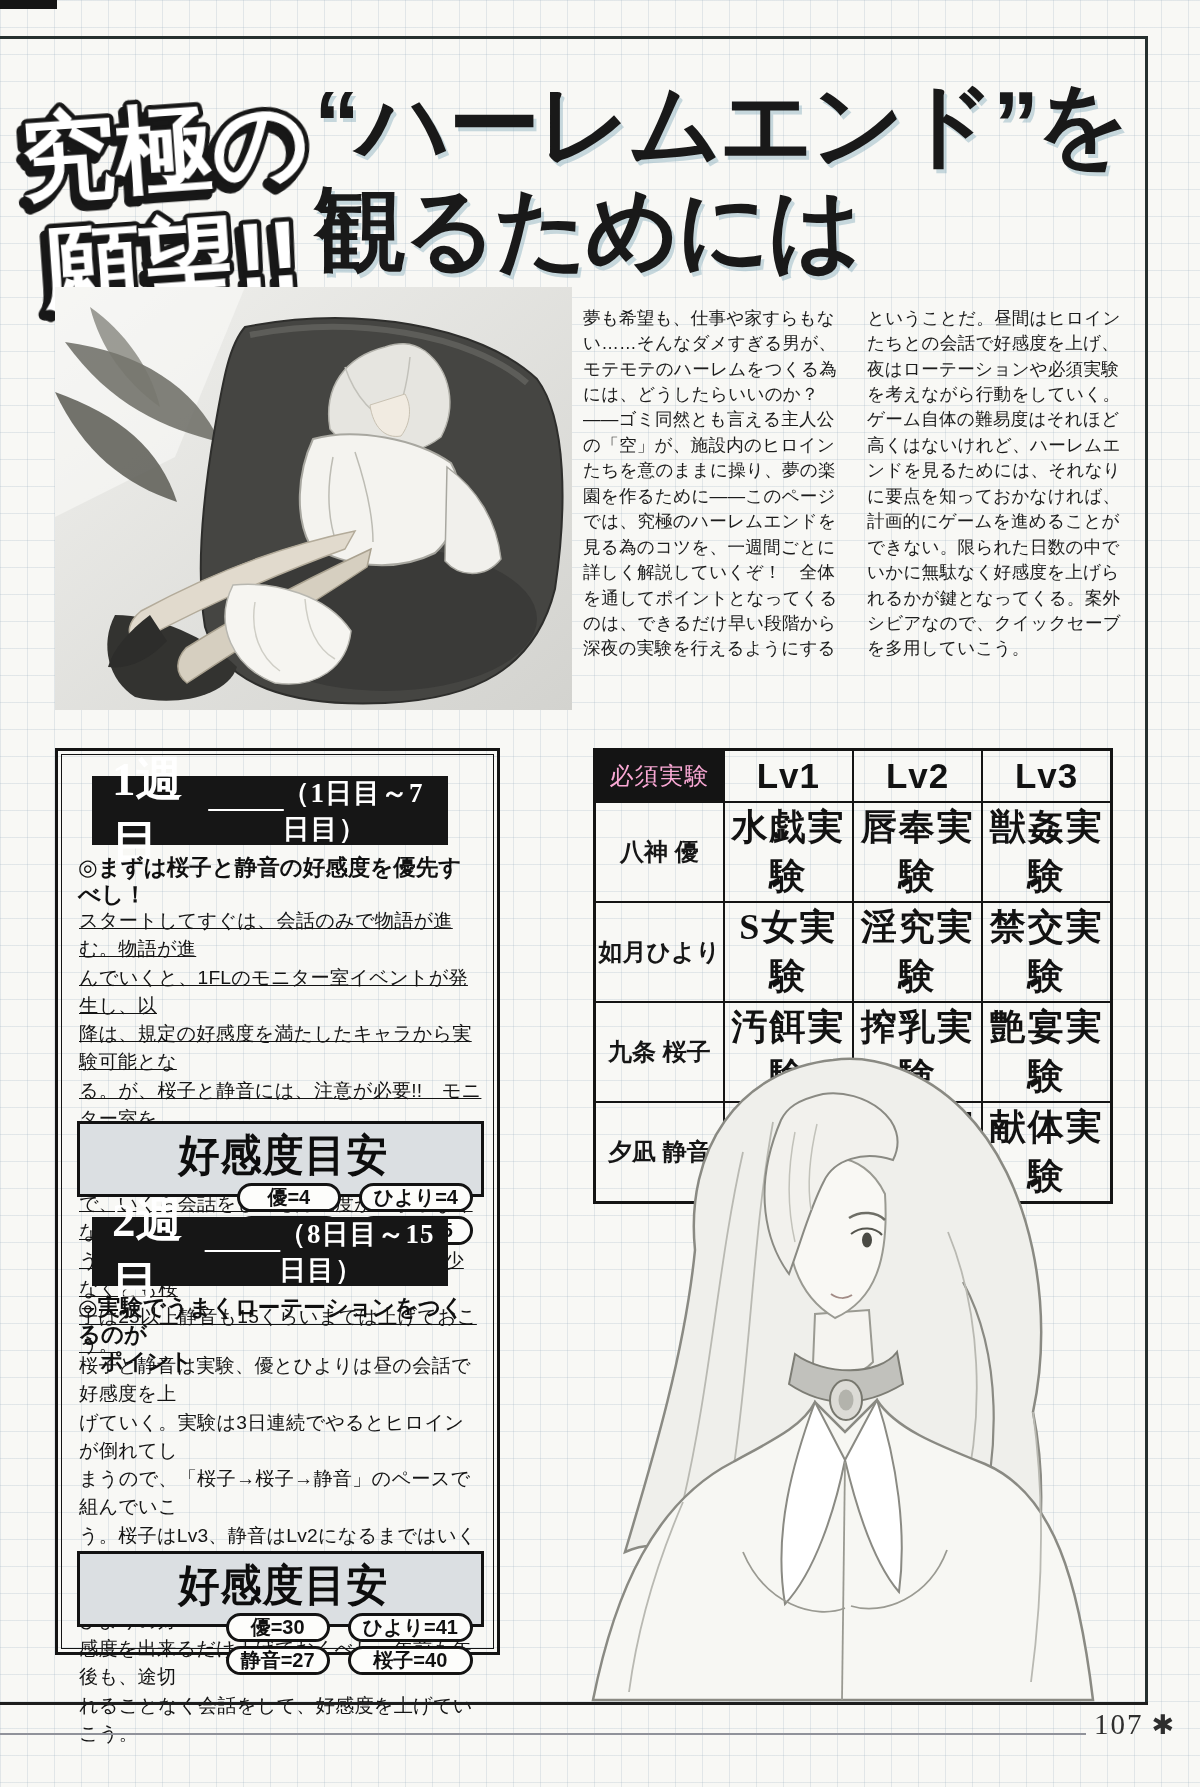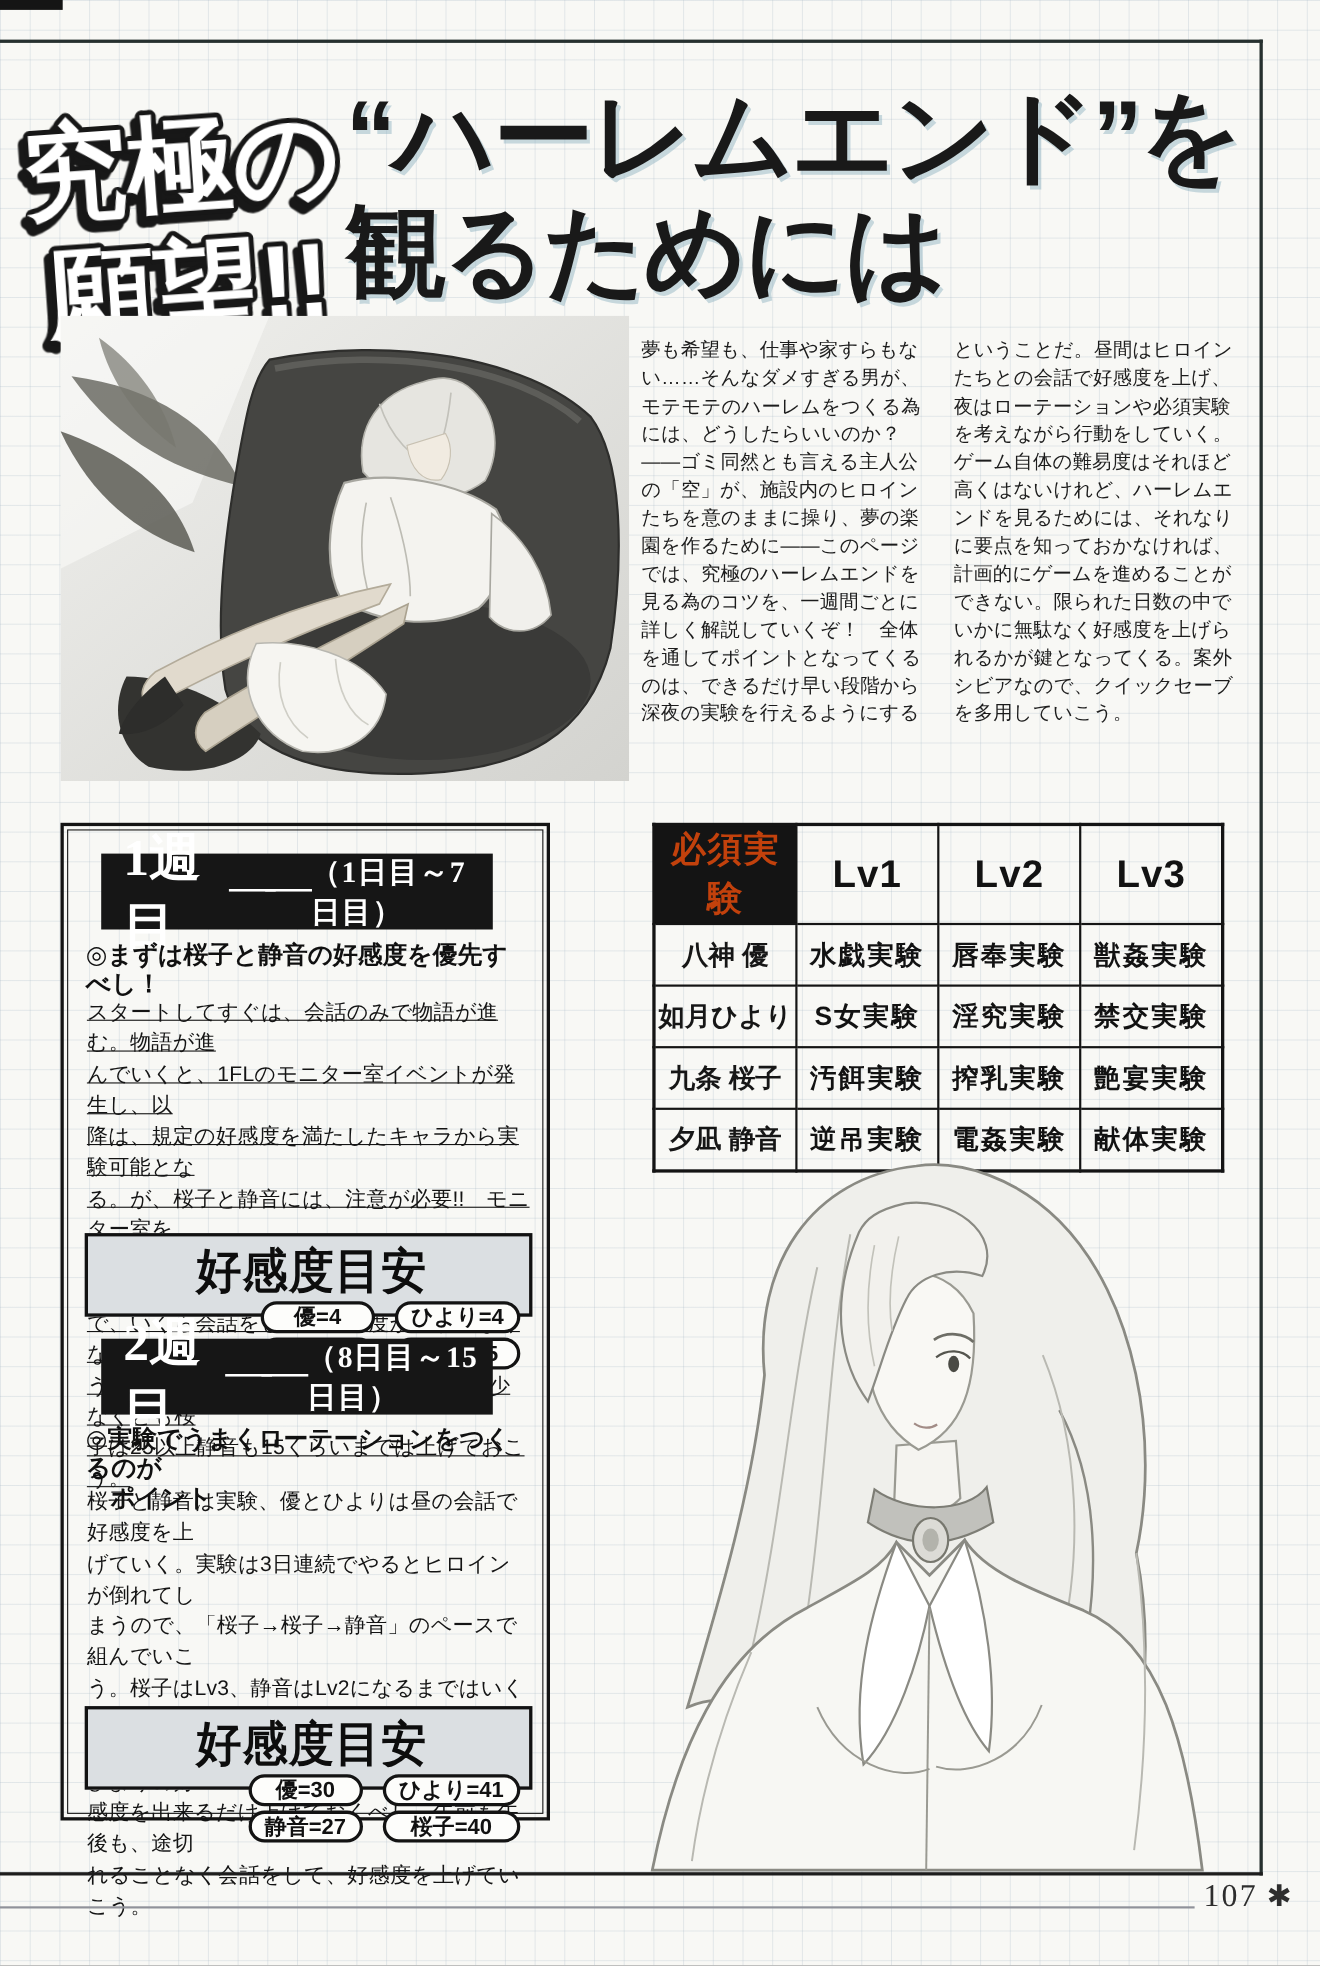--- a/index.html
+++ b/index.html
@@ -92,24 +92,24 @@
     display:flex; align-items:center; justify-content:center;
     font-weight:700; font-size:20px; color:#111;
   }
 
   
   .exp-table { position:absolute; left:593px; top:748px; width:520px;
                border-collapse:collapse; table-layout:fixed; border:3.5px solid #141414; }
   .exp-table th, .exp-table td { border:2.5px solid #141414; text-align:center; vertical-align:middle; padding:0; }
   .exp-table thead tr { height:52px; }
   .exp-table tbody tr { height:56px;margin-left:35px; }
-  .th-dark { background:#141414; color:#c2410c; font-size:32px; font-weight:700; letter-spacing:1px; }
+  .th-dark { background:#141414; color:#f9a8d4; font-size:24px; font-weight:400; letter-spacing:1px; }
   .th-lv   { font-size:35px; font-weight:700; letter-spacing:1px; color:#121212; }
   .td-name { font-size:24px; font-weight:600; color:#161616; }
-  .td-exp  { font-family:Liberation Sans, sans-serif; font-size:24px; font-weight:700;
+  .td-exp  { font-family:Liberation Serif, serif; font-size:36px; font-weight:700;
              letter-spacing:2px; color:#121212; }
 
   .portrait-illo { position:absolute; left:533px; top:1032px; width:614px; height:670px; }
 </style>
 </head>
 <body>
 
 <div class="page">
 
   <div class="corner-mark"></div>

